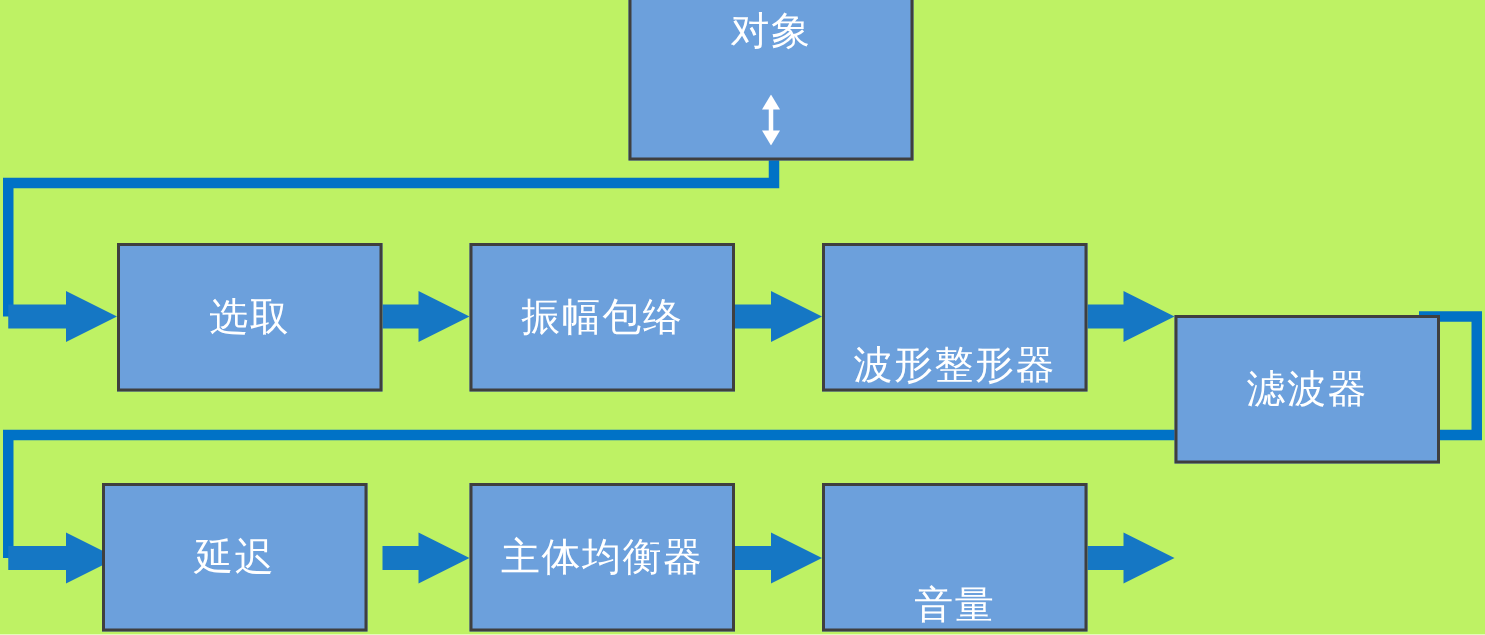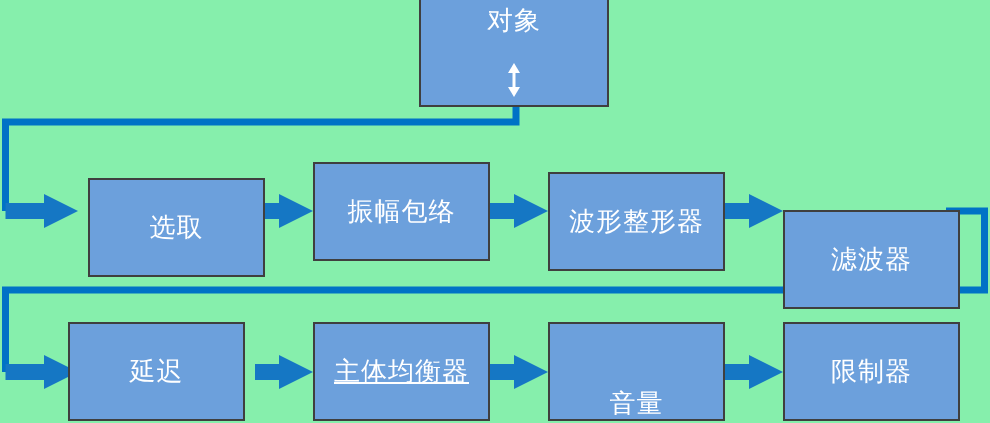--- a/index.html
+++ b/index.html
@@ -7,21 +7,21 @@
     padding: 0;
     background: #ffffff;
   }
   body {
     font-family: "Liberation Sans", "DejaVu Sans", sans-serif;
   }
   #diagram {
     position: relative;
     width: 990px;
     height: 423px;
-    background: #86efac;
+    background: #bef264;
     overflow: hidden;
   }
   .node {
     position: absolute;
     box-sizing: border-box;
     background: #6CA0DC;
     border: 2px solid #3F3F3F;
     display: flex;
     flex-direction: column;
     align-items: center;
@@ -112,39 +112,36 @@
 
   <div class="node" id="node-source">
     <span class="node-label">对象</span>
     <svg width="22" height="34" viewBox="0 0 22 34" xmlns="http://www.w3.org/2000/svg">
       <polygon class="dbl-arrow-head" points="11,0 17,10 5,10"></polygon>
       <line class="dbl-arrow" x1="11" y1="7" x2="11" y2="27"></line>
       <polygon class="dbl-arrow-head" points="11,34 17,24 5,24"></polygon>
     </svg>
   </div>
 
-  <div class="node row1" style="left:88px; top:162px;margin-top:16px;">
+  <div class="node row1" style="left:78px; top:162px;">
     <span class="node-label">选取</span>
   </div>
   <div class="node row1" style="left:313px; top:162px;font-family:Liberation Serif, serif;">
     <span class="node-label">振幅包络</span>
   </div>
-  <div class="node row1" style="left:548px; top:172px;">
+  <div class="node row1" style="left:548px; top:162px;justify-content:flex-end;">
     <span class="node-label">波形整形器</span>
   </div>
   <div class="node row1" style="left:783px; top:162px;margin-top:48px;">
     <span class="node-label">滤波器</span>
   </div>
 
   <div class="node row2" style="left:68px; top:322px;">
     <span class="node-label">延迟</span>
   </div>
-  <div class="node row2" style="left:313px; top:322px;text-decoration:underline;">
+  <div class="node row2" style="left:313px; top:322px;">
     <span class="node-label">主体均衡器</span>
   </div>
   <div class="node row2" style="left:548px; top:322px;justify-content:flex-end;">
     <span class="node-label">音量</span>
   </div>
-  <div class="node row2" style="left:783px; top:322px;">
-    <span class="node-label">限制器</span>
-  </div>
 
 </div>
 
 </body></html>

